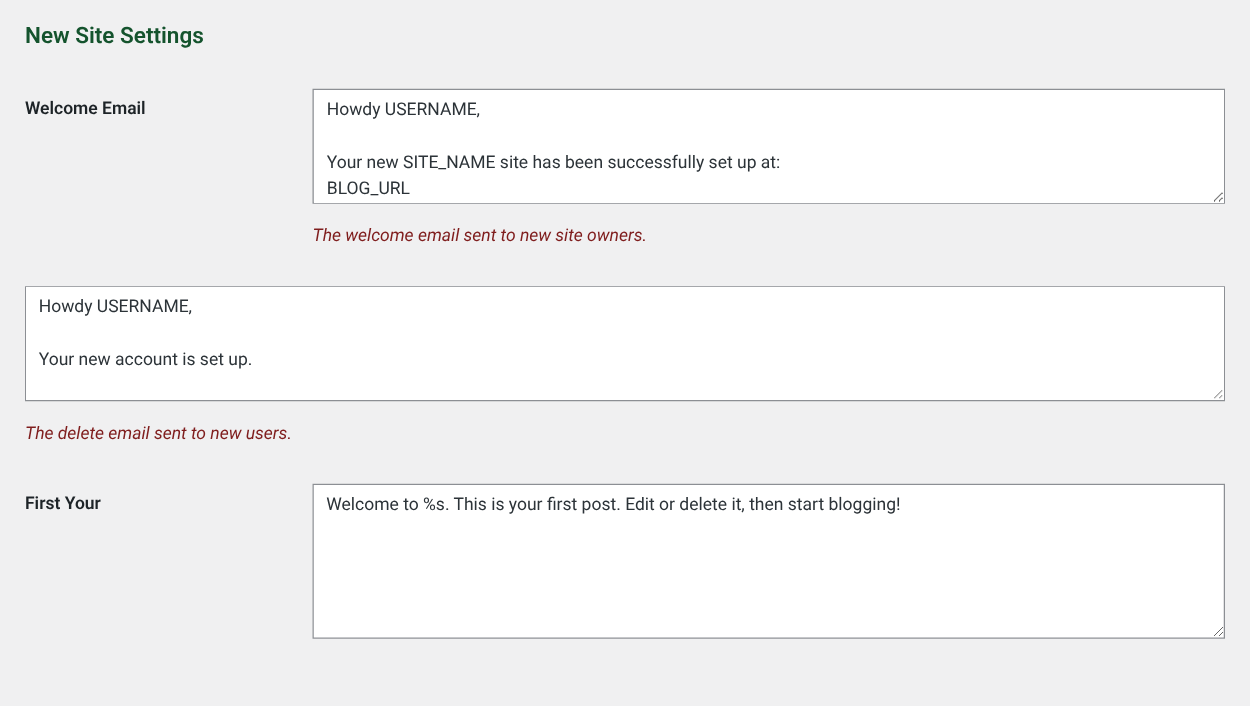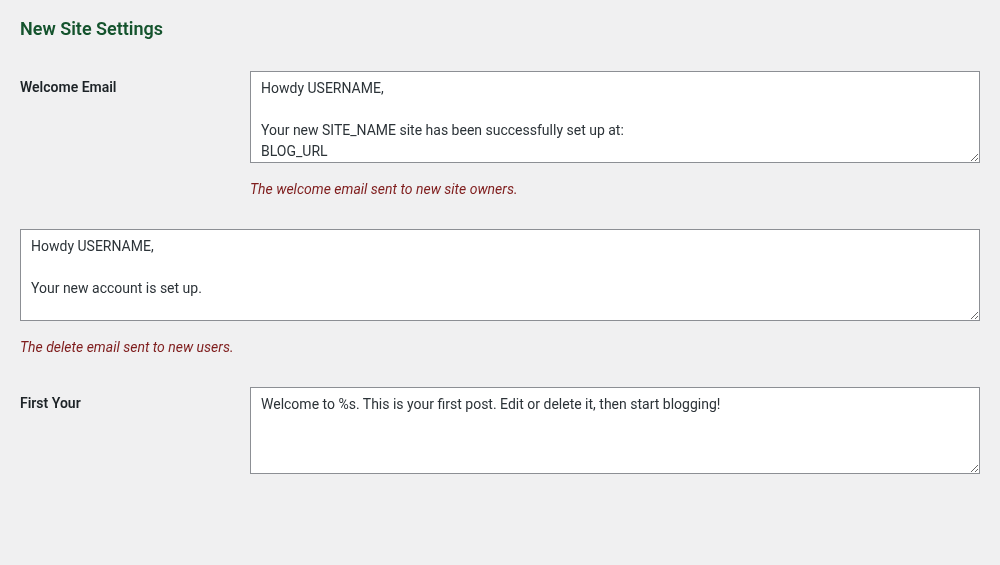--- a/index.html
+++ b/index.html
@@ -49,21 +49,21 @@
       line-height: 1.5;
       color: #2c3338;
       padding: 6px 10px;
       resize: both;
       overflow-y: scroll;
     }
     .textarea-short {
       height: 92px;
     }
     .textarea-medium {
-      height: 87px;
+      height: 124px;
     }
     .description {
       font-size: 14px;
       font-style: italic;
       color: #7f1d1d;
       margin-top: 14px;
     }
     
     textarea::-webkit-scrollbar {
       width: 14px;

